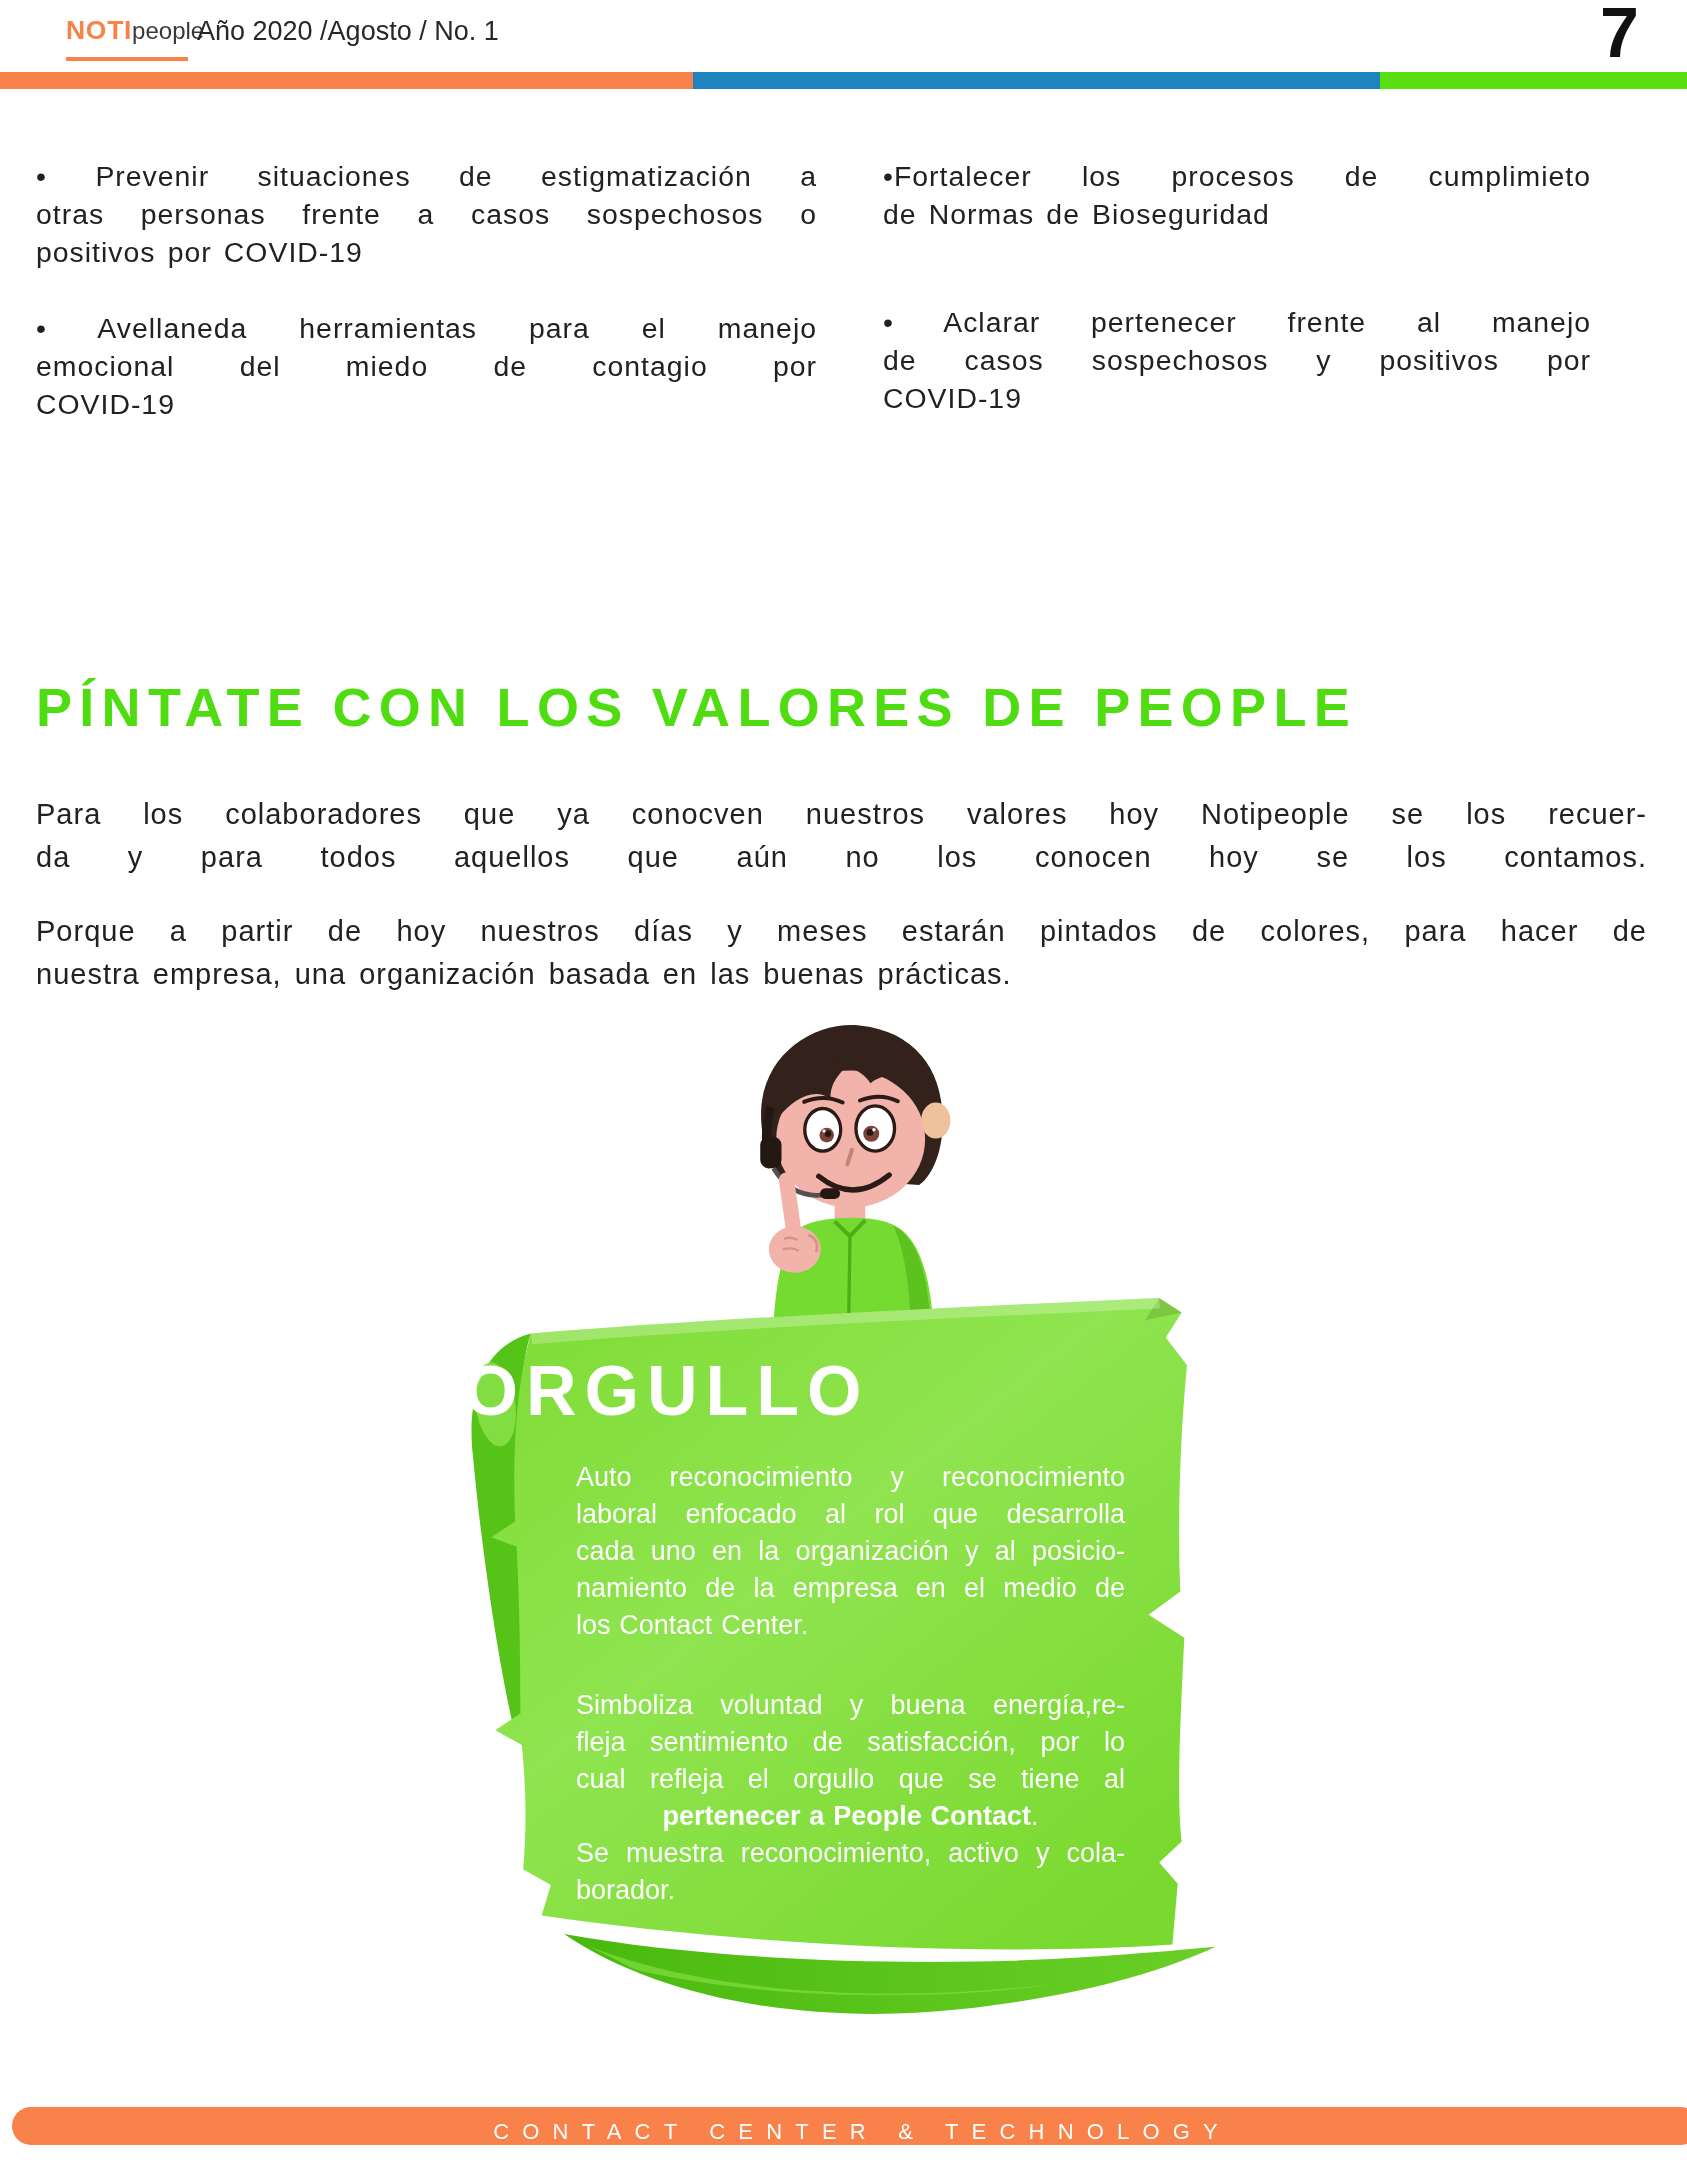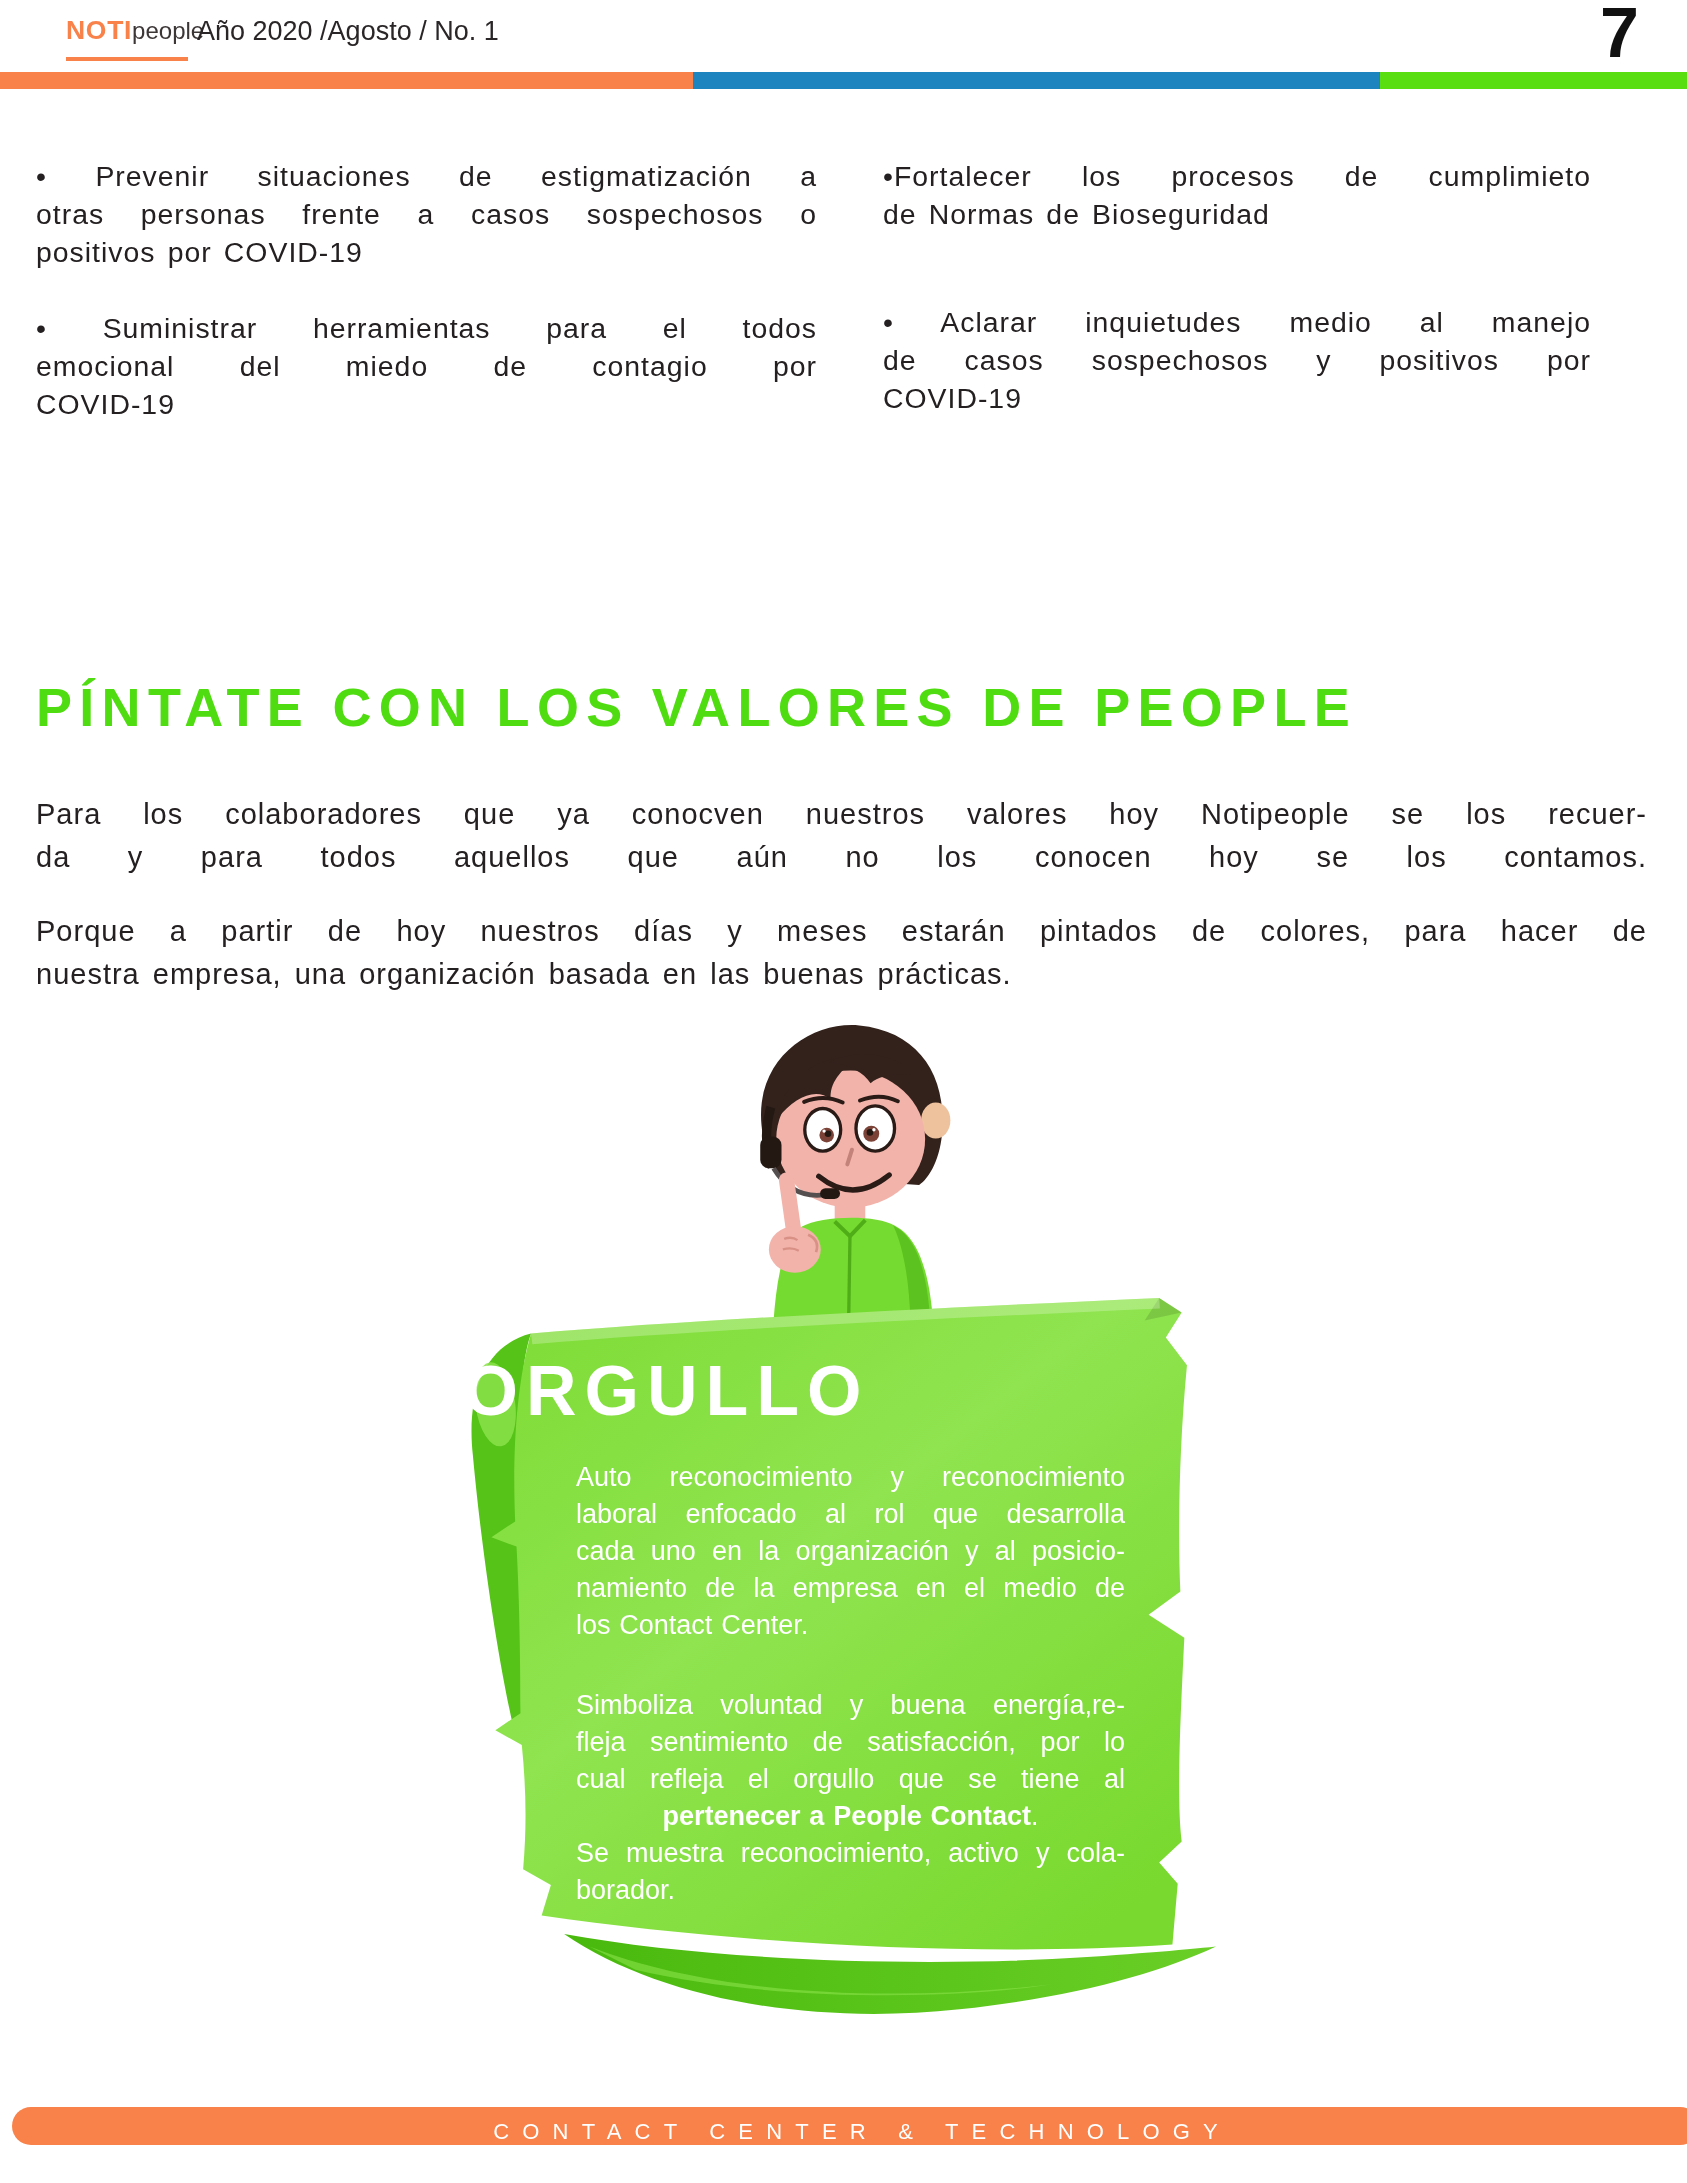--- a/index.html
+++ b/index.html
@@ -78,32 +78,32 @@
     <div class="seg-green"></div>
   </div>
 
   <div class="col col-left">
     <div class="bullet-block lines last-left">
         <div class="tline">• Prevenir situaciones de estigmatización a</div>
         <div class="tline">otras personas frente a casos sospechosos o</div>
         <div class="tline">positivos por COVID-19</div>
       </div>
     <div class="bullet-block lines last-left">
-        <div class="tline">• Suministrar herramientas para el todos</div>
+        <div class="tline">• Avellaneda herramientas para el manejo</div>
         <div class="tline">emocional del miedo de contagio por</div>
         <div class="tline">COVID-19</div>
       </div>
   </div>
   <div class="col col-right">
     <div class="bullet-block lines last-left">
         <div class="tline">•Fortalecer los procesos de cumplimieto</div>
         <div class="tline">de Normas de Bioseguridad</div>
       </div>
     <div class="bullet-block lines last-left">
-        <div class="tline">• Aclarar inquietudes medio al manejo</div>
+        <div class="tline">• Aclarar pertenecer frente al manejo</div>
         <div class="tline">de casos sospechosos y positivos por</div>
         <div class="tline">COVID-19</div>
       </div>
   </div>
 
 
   <h2 class="values-title">PÍNTATE CON LOS VALORES DE PEOPLE</h2>
   <div class="para para-1 lines">
       <div class="tline">Para los colaboradores que ya conocven nuestros valores hoy Notipeople se los recuer-</div>
       <div class="tline">da y para todos aquellos que aún no los conocen hoy se los contamos.</div>

